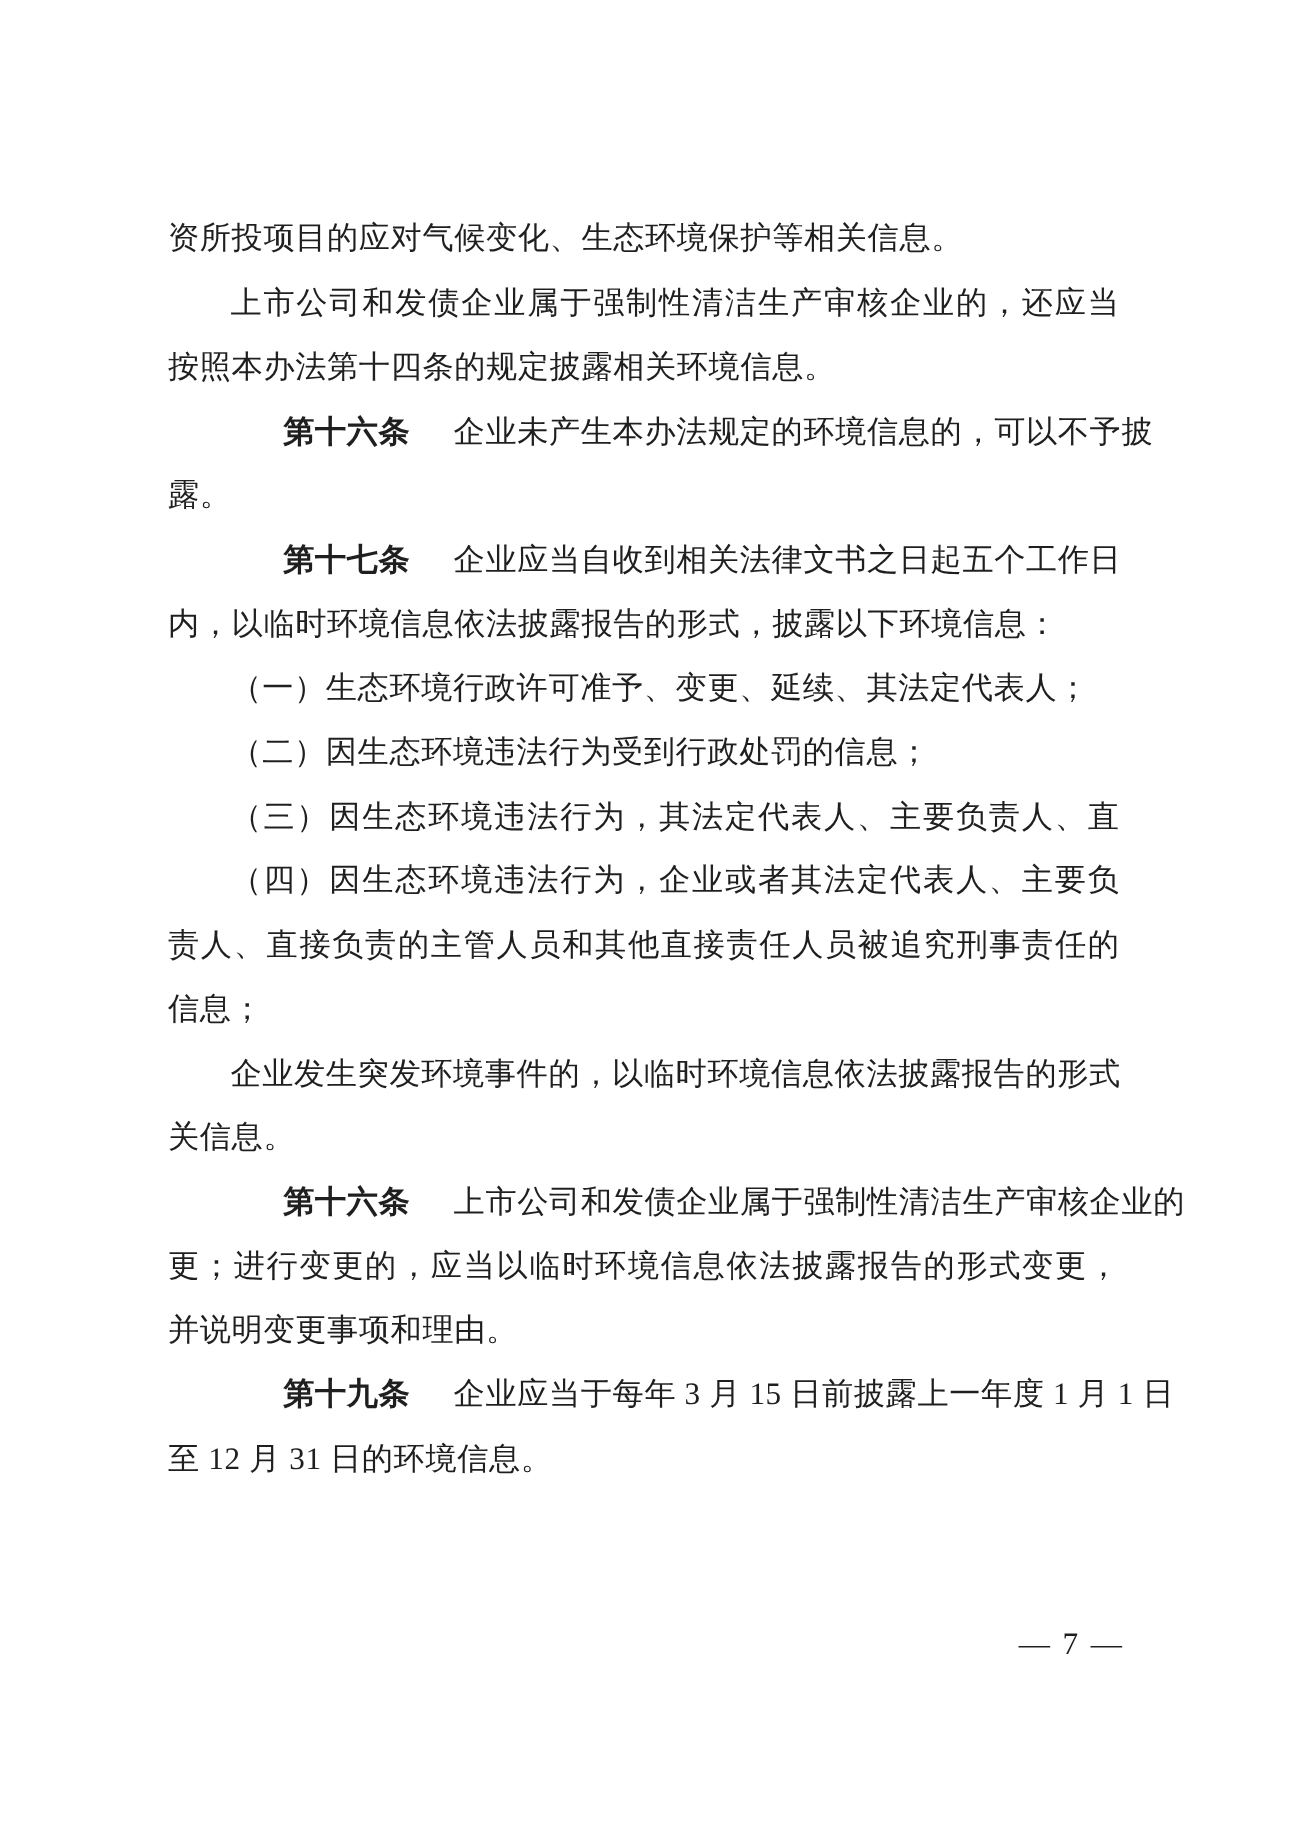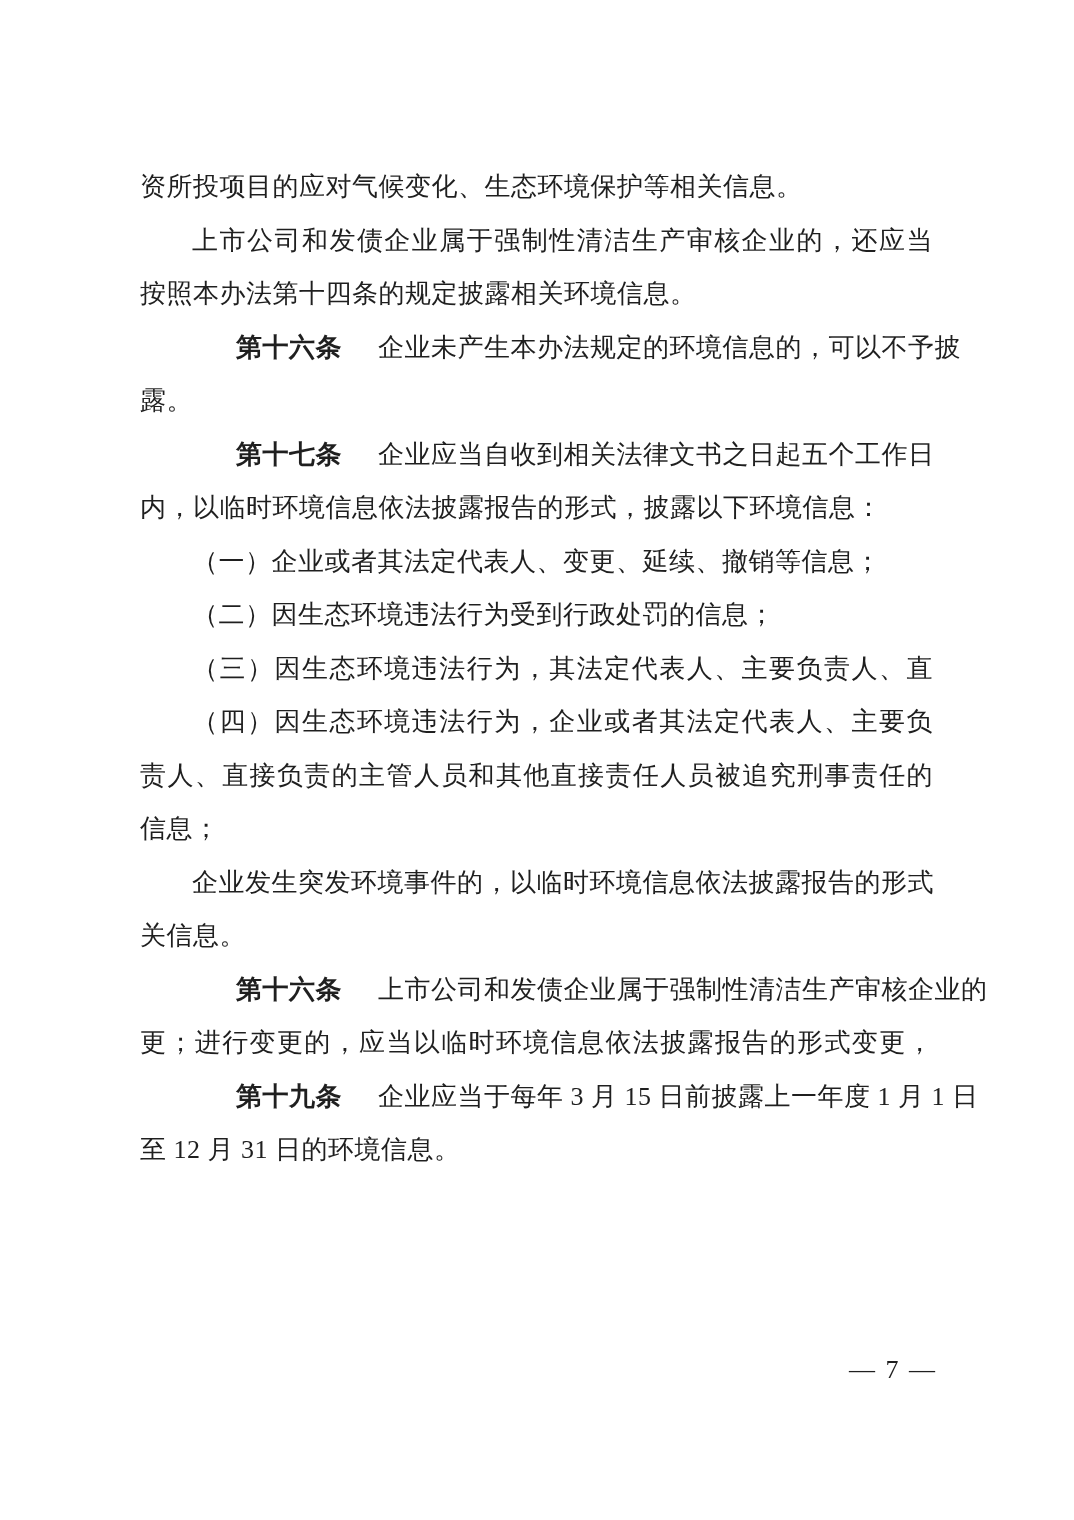--- a/index.html
+++ b/index.html
@@ -12,21 +12,21 @@
     width: 1074px;
     height: 1520px;
     background: #ffffff;
     overflow: hidden;
     font-family: "Liberation Serif", "DejaVu Serif", serif;
     color: #1f1f1f;
   }
   .text-body {
     position: absolute;
     left: 140px;
-    top: 160px;
+    top: 172px;
     width: 793px;
   }
   .line {
     height: 53.5px;
     line-height: 53.5px;
     font-size: 26px;
     white-space: nowrap;
     letter-spacing: 0.5px;
   }
   .line.indent {
@@ -59,27 +59,28 @@
 
 <div class="page">
   <div class="text-body">
       <div class="line"><span>资所投项目的应对气候变化、生态环境保护等相关信息。</span></div>
       <div class="line indent justify"><span>上市公司和发债企业属于强制性清洁生产审核企业的，还应当</span></div>
       <div class="line"><span>按照本办法第十四条的规定披露相关环境信息。</span></div>
       <div class="line indent justify"><span class="lead">第十六条</span><span>企业未产生本办法规定的环境信息的，可以不予披</span></div>
       <div class="line"><span>露。</span></div>
       <div class="line indent justify"><span class="lead">第十七条</span><span>企业应当自收到相关法律文书之日起五个工作日</span></div>
       <div class="line"><span>内，以临时环境信息依法披露报告的形式，披露以下环境信息：</span></div>
-      <div class="line indent"><span>（一）企业或者其法定代表人、变更、延续、撤销等信息；</span></div>
+      <div class="line indent"><span>（一）生态环境行政许可准予、变更、延续、其法定代表人；</span></div>
       <div class="line indent"><span>（二）因生态环境违法行为受到行政处罚的信息；</span></div>
       <div class="line indent justify"><span>（三）因生态环境违法行为，其法定代表人、主要负责人、直</span></div>
       <div class="line indent justify"><span>（四）因生态环境违法行为，企业或者其法定代表人、主要负</span></div>
       <div class="line justify"><span>责人、直接负责的主管人员和其他直接责任人员被追究刑事责任的</span></div>
       <div class="line"><span>信息；</span></div>
       <div class="line indent justify"><span>企业发生突发环境事件的，以临时环境信息依法披露报告的形式</span></div>
       <div class="line"><span>关信息。</span></div>
       <div class="line indent justify"><span class="lead">第十六条</span><span>上市公司和发债企业属于强制性清洁生产审核企业的</span></div>
       <div class="line justify"><span>更；进行变更的，应当以临时环境信息依法披露报告的形式变更，</span></div>
+      <div class="line"><span>并说明变更事项和理由。</span></div>
       <div class="line indent justify"><span class="lead">第十九条</span><span>企业应当于每年 3 月 15 日前披露上一年度 1 月 1 日</span></div>
       <div class="line"><span>至 12 月 31 日的环境信息。</span></div>
     </div>
   <div class="page-number">— 7 —</div>
 </div>
 
 </body></html>

